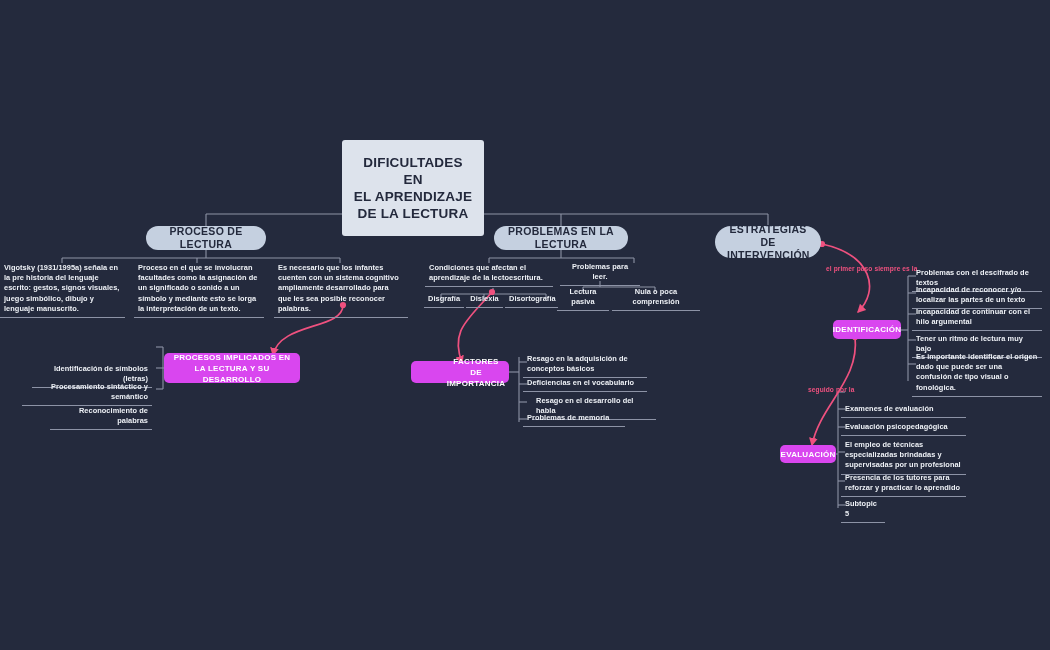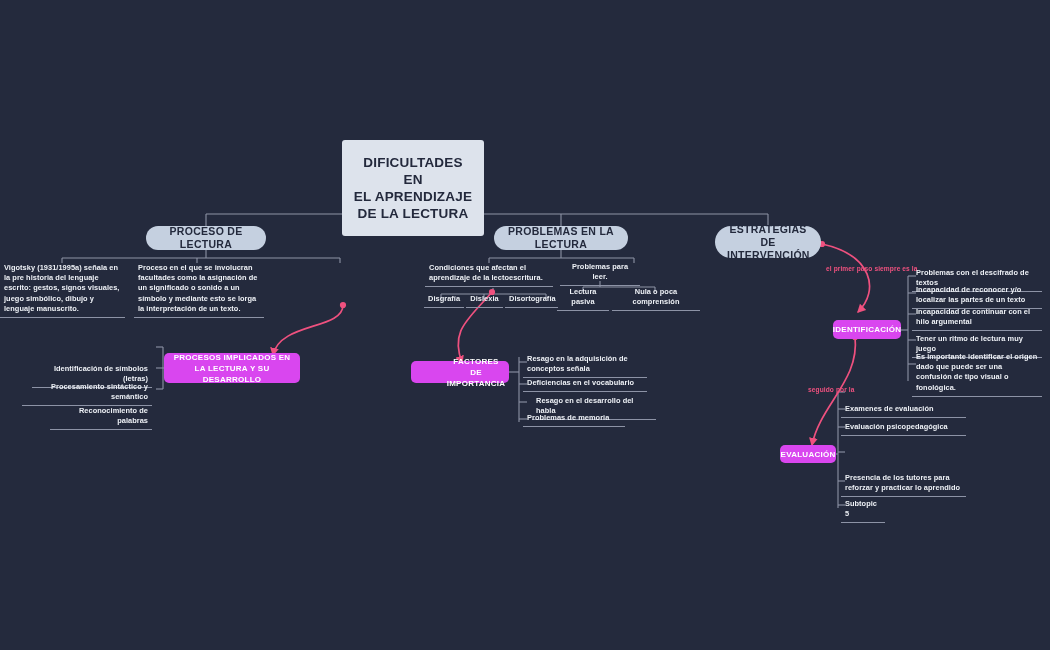--- a/index.html
+++ b/index.html
@@ -191,20 +191,21 @@
 
   <div class="node pill" style="left:715px;top:226px;width:106px;height:32px;flex-direction:column;align-items:flex-start;padding:4px 12px;">
     <span>ESTRATEGIAS DE</span>
     <span>INTERVENCIÓN</span>
   </div>
 
   <div class="node leaf" style="left:0px;top:261px;width:125px;">Vigotsky (1931/1995a) señala en la pre historia del lenguaje escrito: gestos, signos visuales, juego simbólico, dibujo y lenguaje manuscrito.</div>
 
   <div class="node leaf" style="left:134px;top:261px;width:130px;">Proceso en el que se involucran facultades como la asignación de un significado  o sonido a un símbolo y mediante esto se lorga la interpretación de un texto.</div>
 
+  <div class="node leaf" style="left:274px;top:261px;width:134px;">Es necesario que los infantes cuenten con un sistema cognitivo ampliamente desarrollado para que les sea posible reconocer palabras.</div>
 
   <div class="node pinkbox" style="left:164px;top:353px;width:136px;height:30px;">
     <span>PROCESOS IMPLICADOS EN LA LECTURA Y SU DESARROLLO</span>
   </div>
 
   <div class="node leaf r" style="left:32px;top:338px;width:120px;">Identificación de símbolos (letras)</div>
   <div class="node leaf r" style="left:22px;top:356px;width:130px;">Procesamiento sintáctico y semántico</div>
   <div class="node leaf r" style="left:50px;top:380px;width:102px;">Reconocimiento de palabras</div>
 
   <div class="node leaf" style="left:425px;top:261px;width:128px;">Condiciones que afectan el aprendizaje de la lectoescritura.</div>
@@ -215,41 +216,42 @@
 
   <div class="node leaf c" style="left:560px;top:260px;width:80px;">Problemas para leer.</div>
 
   <div class="node leaf c" style="left:557px;top:285px;width:52px;">Lectura pasiva</div>
   <div class="node leaf c" style="left:612px;top:285px;width:88px;">Nula o poca comprensión</div>
 
   <div class="node pinkbox" style="left:411px;top:361px;width:98px;height:22px;padding-left:40px;">
     <span>FACTORES DE IMPORTANCIA</span>
   </div>
 
-  <div class="node leaf" style="left:523px;top:352px;width:124px;">Resago en la adquisición de conceptos señala</div>
+  <div class="node leaf" style="left:523px;top:352px;width:124px;">Resago en la adquisición de conceptos básicos</div>
   <div class="node leaf" style="left:523px;top:376px;width:124px;">Deficiencias en el vocabulario</div>
   <div class="node leaf" style="left:522px;top:394px;width:124px;margin-left:10px;">Resago en el desarrollo del habla</div>
   <div class="node leaf" style="left:523px;top:411px;width:102px;">Problemas de memoria</div>
 
   <div class="rel" style="left:826px;top:265px;">el primer paso siempre es la</div>
 
   <div class="node pinkbox" style="left:833px;top:320px;width:68px;height:19px;">
     <span>IDENTIFICACIÓN</span>
   </div>
 
   <div class="node leaf" style="left:912px;top:266px;width:130px;">Problemas con el descifrado de textos</div>
   <div class="node leaf" style="left:912px;top:283px;width:130px;">Incapacidad de reconocer y/o localizar las partes de un texto</div>
   <div class="node leaf" style="left:912px;top:305px;width:130px;">Incapacidad de continuar con el hilo argumental</div>
-  <div class="node leaf" style="left:912px;top:332px;width:130px;">Tener un ritmo de lectura muy juego</div>
+  <div class="node leaf" style="left:912px;top:332px;width:130px;">Tener un ritmo de lectura muy bajo</div>
   <div class="node leaf" style="left:912px;top:350px;width:130px;">Es importante identificar el origen dado que puede ser una confusión de tipo visual o fonológica.</div>
 
   <div class="rel" style="left:808px;top:386px;">seguido por la</div>
 
   <div class="node pinkbox" style="left:780px;top:445px;width:56px;height:18px;">
     <span>EVALUACIÓN</span>
   </div>
 
   <div class="node leaf" style="left:841px;top:402px;width:125px;">Examenes de evaluación</div>
   <div class="node leaf" style="left:841px;top:420px;width:125px;">Evaluación psicopedagógica</div>
+  <div class="node leaf" style="left:841px;top:438px;width:125px;">El empleo de técnicas especializadas brindadas y supervisadas por un profesional</div>
   <div class="node leaf" style="left:841px;top:471px;width:125px;">Presencia de los tutores para reforzar y practicar lo aprendido</div>
   <div class="node leaf" style="left:841px;top:497px;width:44px;">Subtopic 5</div>
 
 </div>
 
 </body></html>

